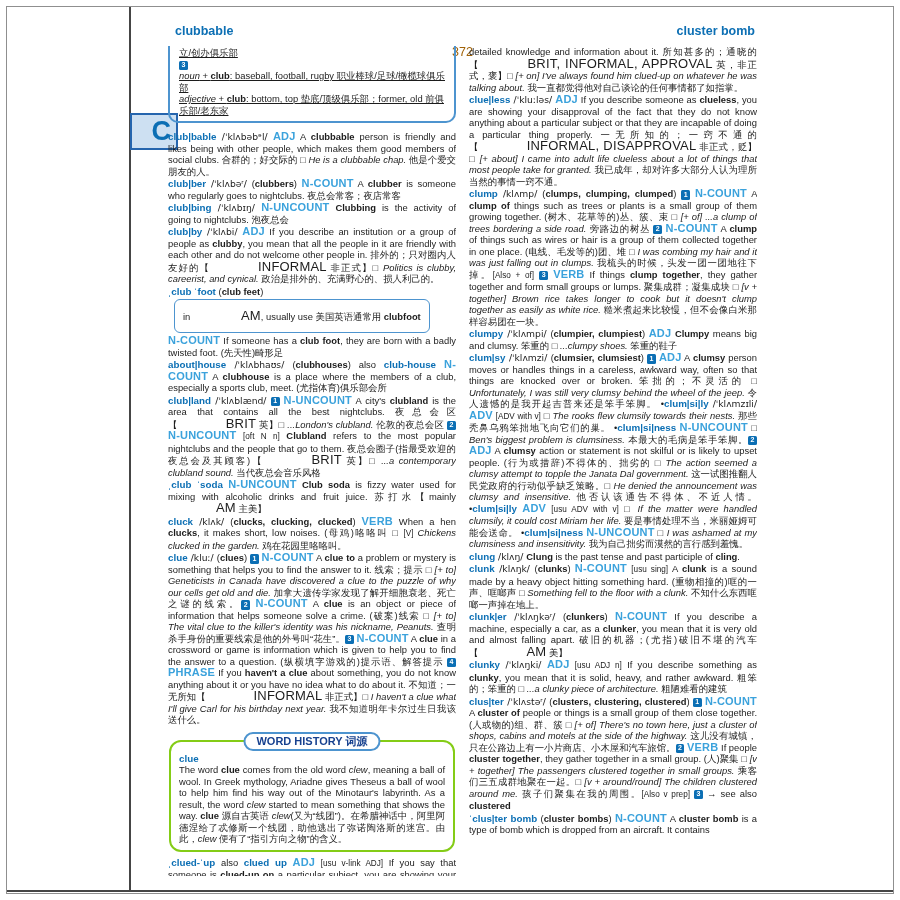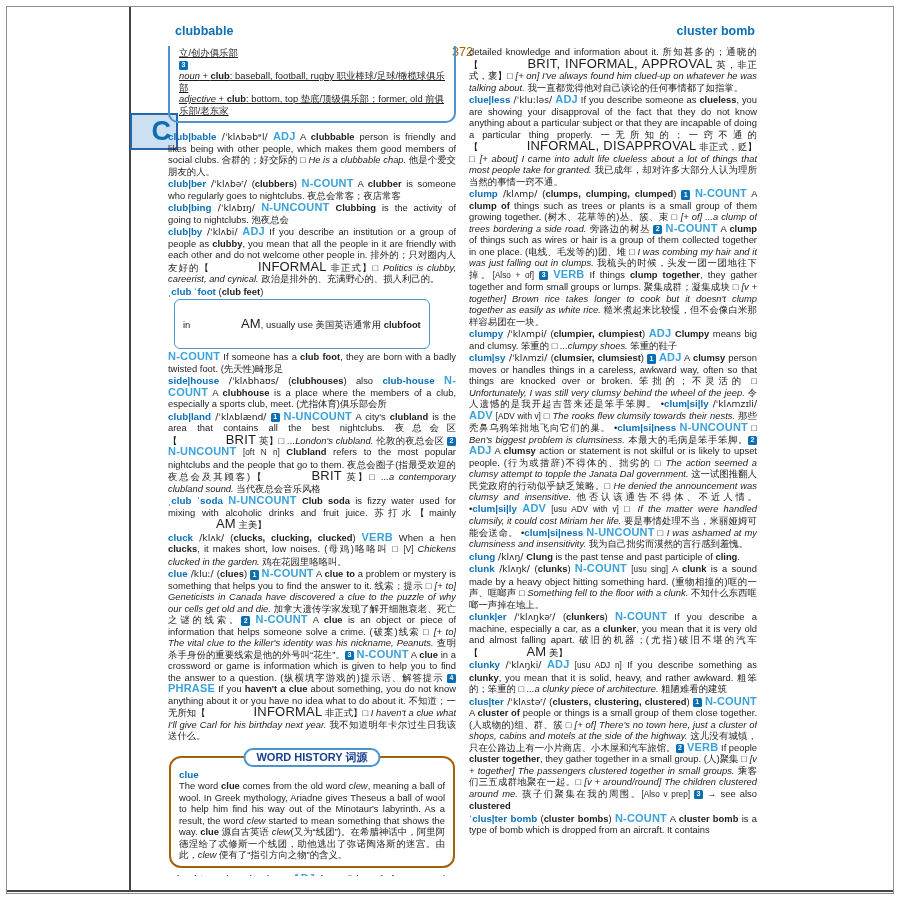--- a/index.html
+++ b/index.html
@@ -31,23 +31,23 @@
   .g{font-size:8.2px;}
   .pr{font-family:"DejaVu Sans",sans-serif;font-size:9.2px;}
   .n{display:inline-block;background:#0c6fb4;color:#fff;font-size:7px;font-weight:bold;
      line-height:8.5px;padding:0.5px 2.5px;border-radius:1.5px;vertical-align:0.5px;white-space:nowrap;}
 
   .pbox{border:2px solid #4d94cf;border-top:none;border-radius:0 0 10px 10px;
         padding:1px 9px 5px;margin:0 0 8px;text-decoration:underline;}
   .pbox p{margin:0;text-align:left;}
 
   .vbox-line{margin:2px 0 2px 6px;text-align:left;}
-  .vbox{display:inline-block;border:1.5px solid #4d94cf;border-radius:6px;padding:16px 8px;line-height:15px;}
+  .vbox{display:inline-block;border:1.5px solid #4d94cf;border-radius:6px;padding:8px 8px;line-height:15px;}
 
-  .hbox{position:relative;border:2px solid #a16207;border-radius:12px;margin:14px 1px 5px;padding:9px 8px 5px;}
+  .hbox{position:relative;border:2px solid #84cc16;border-radius:12px;margin:14px 1px 5px;padding:9px 8px 5px;}
   .hbox-title{position:absolute;top:-10px;left:50%;transform:translateX(-50%);background:#fff;
               border:2px solid #4d94cf;border-radius:11px;padding:0 11px;font-weight:bold;
               font-size:11px;line-height:15px;color:#17418f;white-space:nowrap;}
   .hbox-hw{color:#0c6fb4;font-weight:bold;margin:2px 0 0;text-align:left;font-size:9.8px;}
   .hbox p.body{margin:0;}
 
   .bar{position:relative;}
   .bar::before{content:"";position:absolute;left:-8px;top:1px;bottom:1px;width:2.5px;background:#2f86c4;}
 </style>
 </head>
@@ -75,21 +75,21 @@
         <p><span class="i">noun</span><span> + </span><span class="b">club</span><span>: baseball, football, rugby 职业棒球/足球/橄榄球俱乐部</span></p>
         <p><span class="i">adjective</span><span> + </span><span class="b">club</span><span>: bottom, top 垫底/顶级俱乐部；former, old 前俱乐部/老东家</span></p>
       </div>
       <p class="entry"><span class="hw">club|bable</span><span class="pr"> /ˈklʌbəbᵊl/ </span><span class="lb">ADJ</span><span> A </span><span class="b">clubbable</span><span> person is friendly and likes being with other people, which makes them good members of social clubs. 合群的；好交际的 □ </span><span class="i">He is a clubbable chap.</span><span> 他是个爱交朋友的人。</span></p>
       <p class="entry"><span class="hw">club|ber</span><span class="pr"> /ˈklʌbəʳ/ </span><span>(</span><span class="b">clubbers</span><span>) </span><span class="lb">N-COUNT</span><span> A </span><span class="b">clubber</span><span> is someone who regularly goes to nightclubs. 夜总会常客；夜店常客</span></p>
       <p class="entry"><span class="hw">club|bing</span><span class="pr"> /ˈklʌbɪŋ/ </span><span class="lb">N-UNCOUNT</span><span> </span><span class="b">Clubbing</span><span> is the activity of going to nightclubs. 泡夜总会</span></p>
       <p class="entry"><span class="hw">club|by</span><span class="pr"> /ˈklʌbi/ </span><span class="lb">ADJ</span><span> If you describe an institution or a group of people as </span><span class="b">clubby</span><span>, you mean that all the people in it are friendly with each other and do not welcome other people in. 排外的；只对圈内人友好的【</span><span class="sc">INFORMAL</span><span> 非正式】□ </span><span class="i">Politics is clubby, careerist, and cynical.</span><span> 政治是排外的、充满野心的、损人利己的。</span></p>
       <p class="entry"><span class="hw">ˌclub ˈfoot</span><span> (</span><span class="b">club feet</span><span>)</span></p>
       <div class="vbox-line"><span class="vbox"><span>in </span><span class="sc">AM</span><span>, usually use 美国英语通常用 </span><span class="b">clubfoot</span></span></div>
       <p class="entry"><span class="lb">N-COUNT</span><span> If someone has a </span><span class="b">club foot</span><span>, they are born with a badly twisted foot. (先天性)畸形足</span></p>
-      <p class="entry"><span class="hw">side|house</span><span class="pr"> /ˈklʌbhaʊs/ </span><span>(</span><span class="b">clubhouses</span><span>) also </span><span class="hw2">club-house</span><span> </span><span class="lb">N-COUNT</span><span> A </span><span class="b">clubhouse</span><span> is a place where the members of a club, especially a sports club, meet. (尤指体育)俱乐部会所</span></p>
+      <p class="entry"><span class="hw">about|house</span><span class="pr"> /ˈklʌbhaʊs/ </span><span>(</span><span class="b">clubhouses</span><span>) also </span><span class="hw2">club-house</span><span> </span><span class="lb">N-COUNT</span><span> A </span><span class="b">clubhouse</span><span> is a place where the members of a club, especially a sports club, meet. (尤指体育)俱乐部会所</span></p>
       <p class="entry"><span class="hw">club|land</span><span class="pr"> /ˈklʌblænd/ </span><span class="n">1</span><span> </span><span class="lb">N-UNCOUNT</span><span> A city's </span><span class="b">clubland</span><span> is the area that contains all the best nightclubs. 夜总会区【</span><span class="sc">BRIT</span><span> 英】□ </span><span class="i">...London's clubland.</span><span> 伦敦的夜总会区 </span><span class="n">2</span><span> </span><span class="lb">N-UNCOUNT</span><span> </span><span class="g">[oft N n]</span><span> </span><span class="b">Clubland</span><span> refers to the most popular nightclubs and the people that go to them. 夜总会圈子(指最受欢迎的夜总会及其顾客)【</span><span class="sc">BRIT</span><span> 英】□ </span><span class="i">...a contemporary clubland sound.</span><span> 当代夜总会音乐风格</span></p>
       <p class="entry"><span class="hw">ˌclub ˈsoda</span><span> </span><span class="lb">N-UNCOUNT</span><span> </span><span class="b">Club soda</span><span> is fizzy water used for mixing with alcoholic drinks and fruit juice. 苏打水【mainly </span><span class="sc">AM</span><span> 主美】</span></p>
       <p class="entry"><span class="hw">cluck</span><span class="pr"> /klʌk/ </span><span>(</span><span class="b">clucks, clucking, clucked</span><span>) </span><span class="lb">VERB</span><span> When a hen </span><span class="b">clucks</span><span>, it makes short, low noises. (母鸡)咯咯叫 □ </span><span class="g">[V] </span><span class="i">Chickens clucked in the garden.</span><span> 鸡在花园里咯咯叫。</span></p>
       <p class="entry"><span class="hw">clue</span><span class="pr"> /kluː/ </span><span>(</span><span class="b">clues</span><span>) </span><span class="n">1</span><span> </span><span class="lb">N-COUNT</span><span> A </span><span class="b">clue to</span><span> a problem or mystery is something that helps you to find the answer to it. 线索；提示 □ </span><span class="i">[+ to] Geneticists in Canada have discovered a clue to the puzzle of why our cells get old and die.</span><span> 加拿大遗传学家发现了解开细胞衰老、死亡之谜的线索。</span><span class="n">2</span><span> </span><span class="lb">N-COUNT</span><span> A </span><span class="b">clue</span><span> is an object or piece of information that helps someone solve a crime. (破案)线索 □ </span><span class="i">[+ to] The vital clue to the killer's identity was his nickname, Peanuts.</span><span> 查明杀手身份的重要线索是他的外号叫“花生”。</span><span class="n">3</span><span> </span><span class="lb">N-COUNT</span><span> A </span><span class="b">clue</span><span> in a crossword or game is information which is given to help you to find the answer to a question. (纵横填字游戏的)提示语、解答提示 </span><span class="n">4</span><span> </span><span class="lb">PHRASE</span><span> If you </span><span class="b">haven't a clue</span><span> about something, you do not know anything about it or you have no idea what to do about it. 不知道；一无所知【</span><span class="sc">INFORMAL</span><span> 非正式】□ </span><span class="i">I haven't a clue what I'll give Carl for his birthday next year.</span><span> 我不知道明年卡尔过生日我该送什么。</span></p>
       <div class="hbox">
         <div class="hbox-title">WORD HISTORY 词源</div>
         <p class="hbox-hw">clue</p>
         <p class="body"><span>The word </span><span class="b">clue</span><span> comes from the old word </span><span class="i">clew</span><span>, meaning a ball of wool. In Greek mythology, Ariadne gives Theseus a ball of wool to help him find his way out of the Minotaur's labyrinth. As a result, the word </span><span class="i">clew</span><span> started to mean something that shows the way. </span><span class="b">clue</span><span> 源自古英语 </span><span class="i">clew</span><span>(又为“线团”)。在希腊神话中，阿里阿德涅给了忒修斯一个线团，助他逃出了弥诺陶洛斯的迷宫。由此，</span><span class="i">clew</span><span> 便有了“指引方向之物”的含义。</span></p>
       </div>
       <p class="entry"><span class="hw">ˌclued-ˈup</span><span> also </span><span class="hw2">clued up</span><span> </span><span class="lb">ADJ</span><span> </span><span class="g">[usu v-link ADJ]</span><span> If you say that someone is </span><span class="b">clued-up on</span><span> a particular subject, you are showing your approval of the fact that they have a great deal of</span></p>

